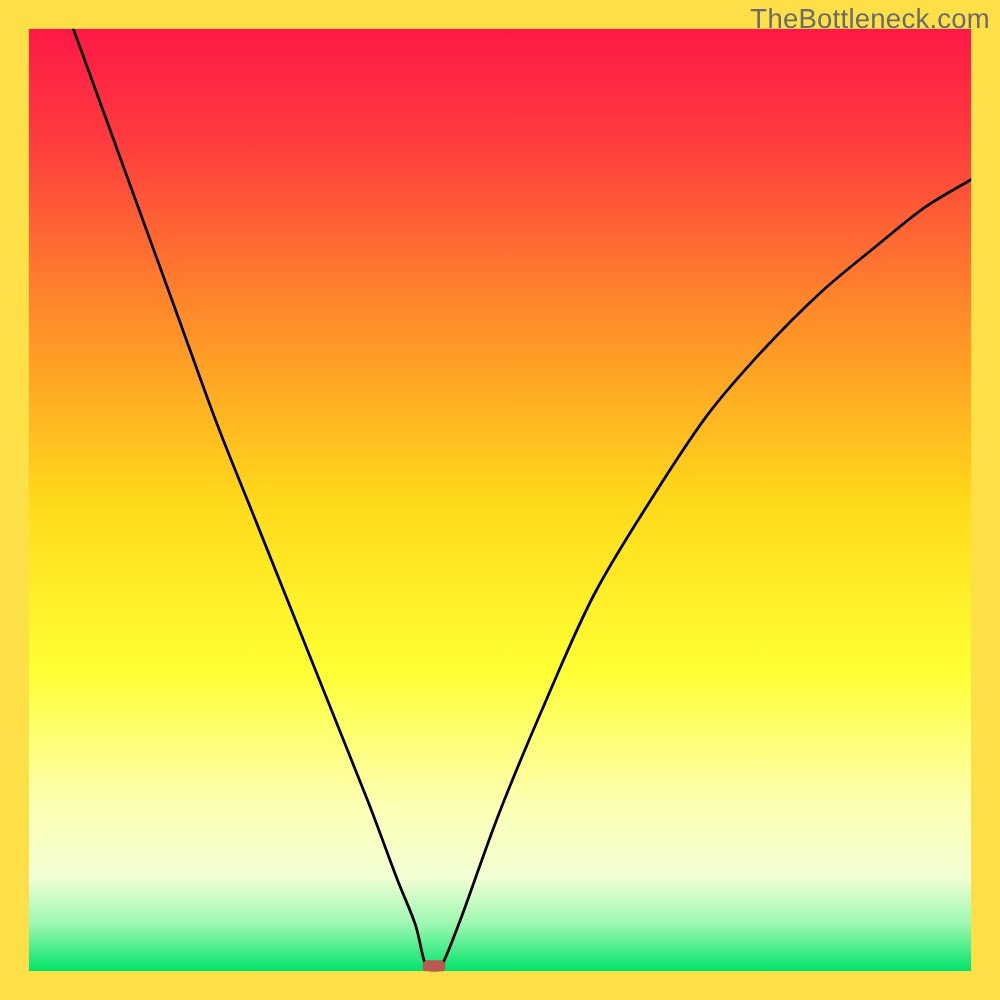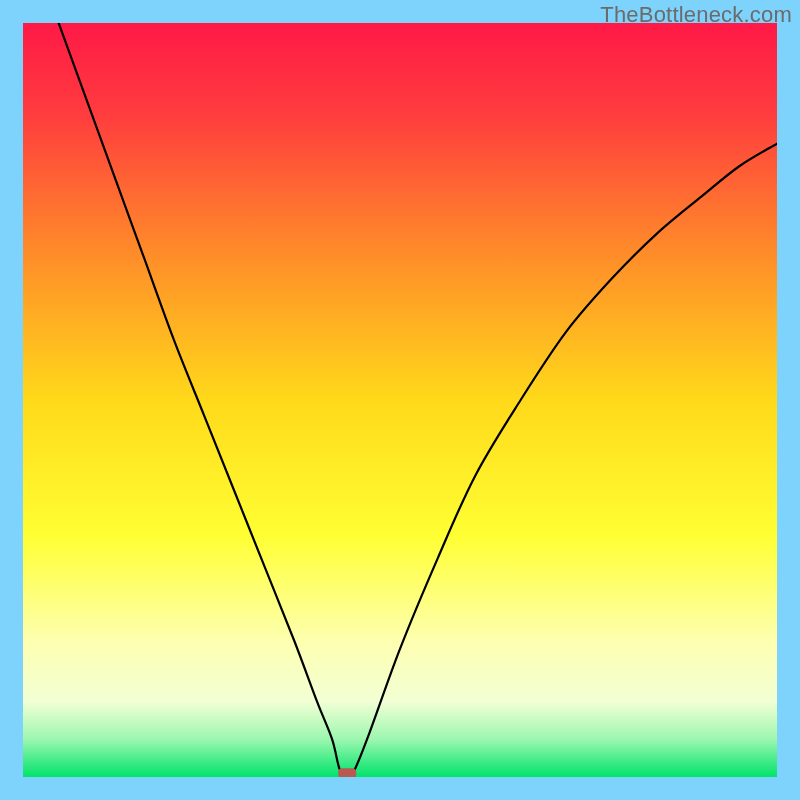--- a/index.html
+++ b/index.html
@@ -10,21 +10,21 @@
     overflow: hidden;
     background: #000;
     font-family: Arial, Helvetica, sans-serif;
   }
   .frame {
     position: absolute;
     left: 0;
     top: 0;
     width: 800px;
     height: 800px;
-    background: #7dd3fc;
+    background: #fde047;
   }
   .plot-area {
     position: absolute;
     left: 23px;
     top: 23px;
     width: 754px;
     height: 754px;
   }
   .watermark {
     position: absolute;

